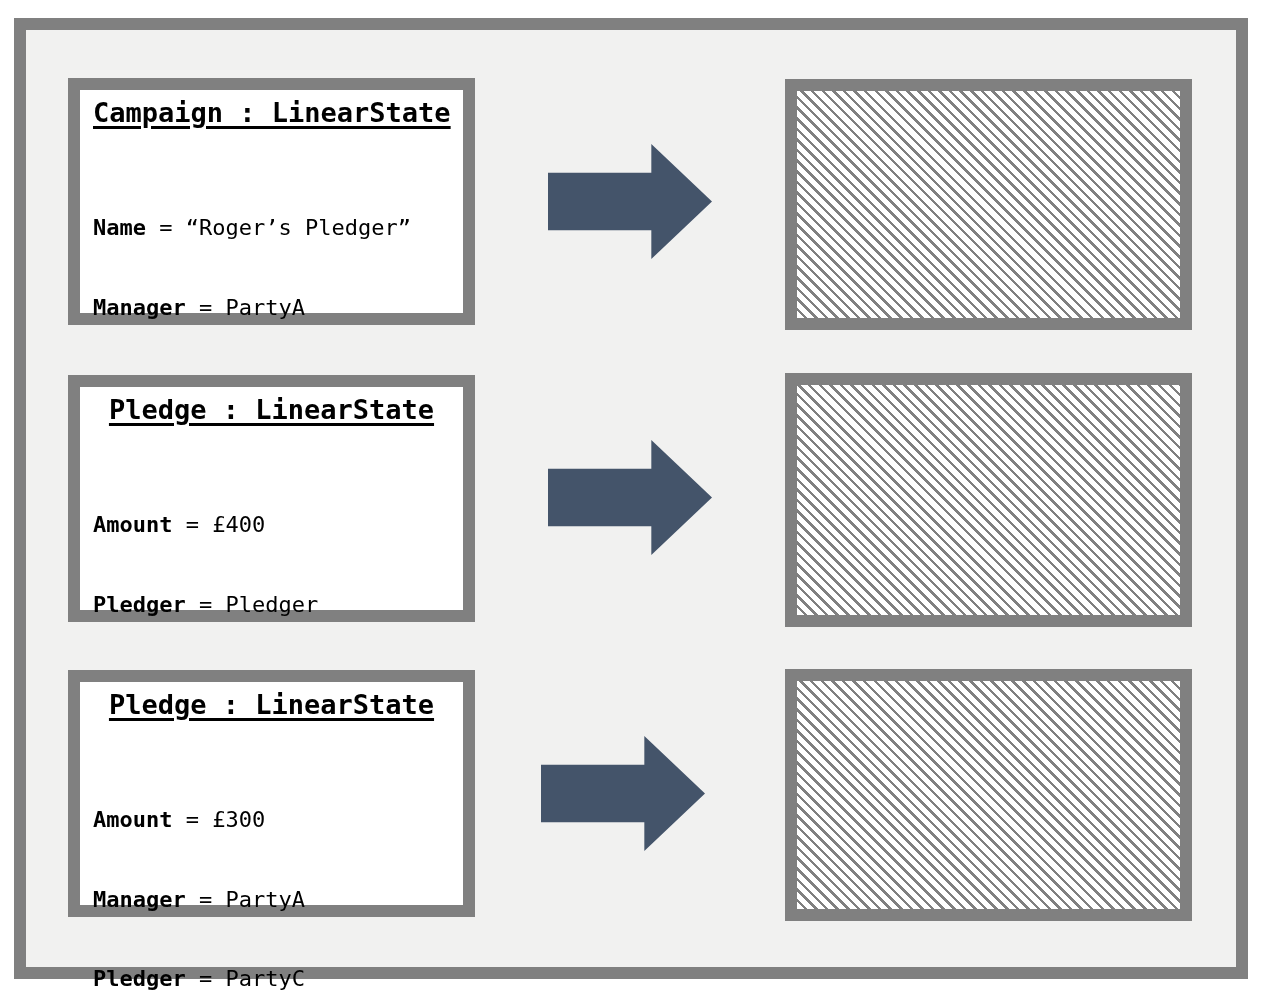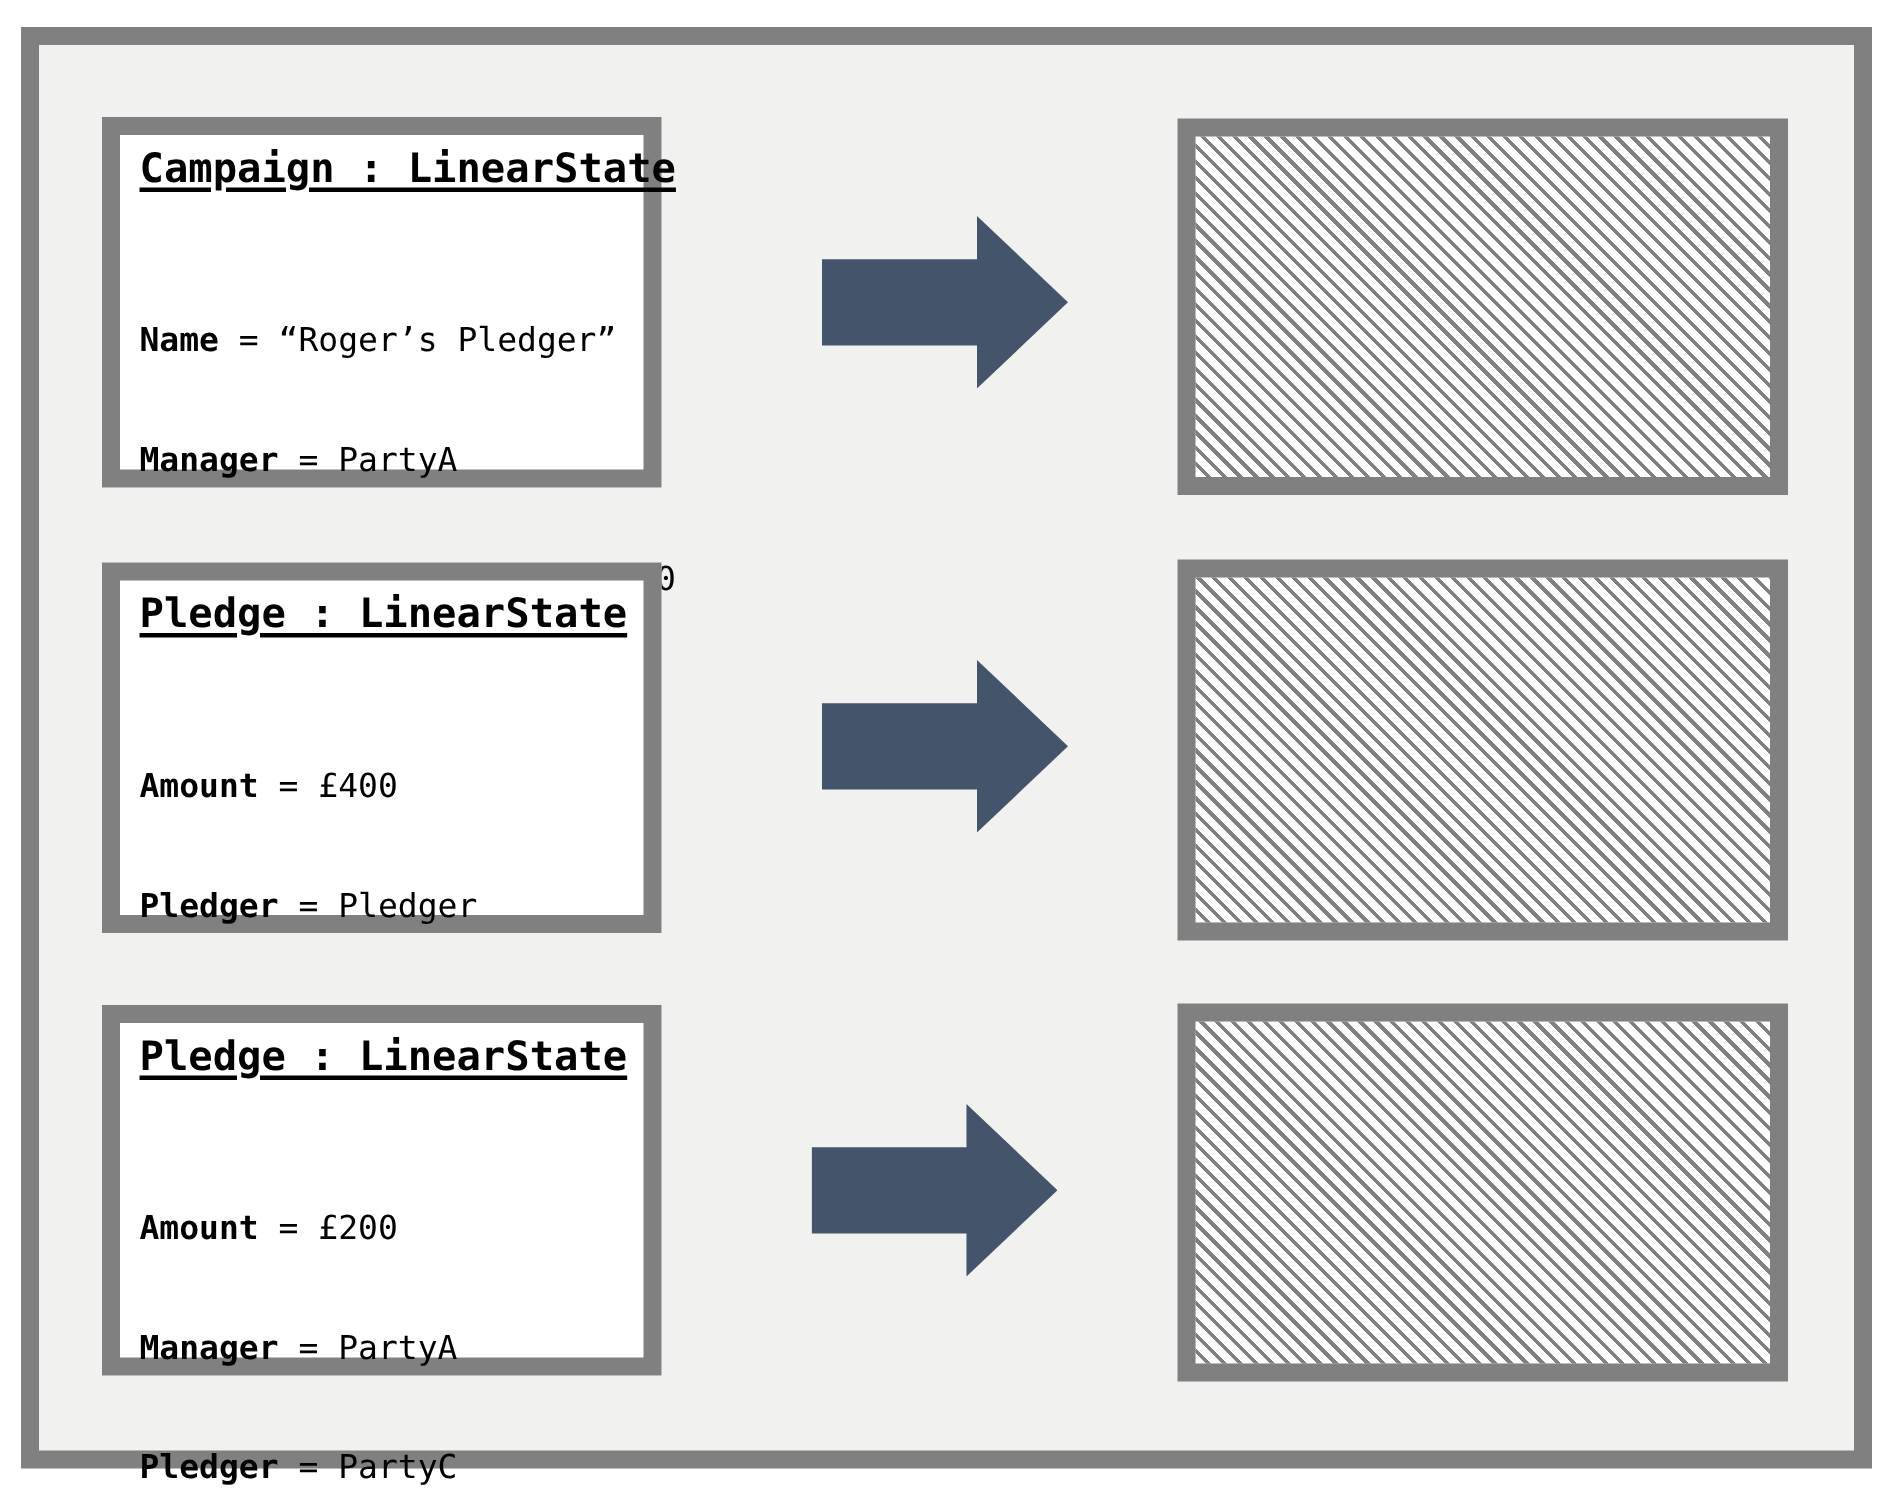--- a/index.html
+++ b/index.html
@@ -15,21 +15,21 @@
     position: absolute;
     left: 14px; top: 18px;
     width: 1234px; height: 961px;
     border: 12px solid var(--frame-gray, #808080);
     background: var(--canvas-bg, #f1f1f0);
   }
 
   .card {
     position: absolute;
     left: 68px;
-    width: 373px; height: 247px;
+    width: 407px; height: 247px;
     border: 12px solid var(--frame-gray, #808080);
     background: var(--card-bg, #ffffff);
     padding: 6px 13px;
     color: #000;
   }
   .card-title {
     font-size: 27px;
     line-height: 34px;
     font-weight: bold;
     text-align: center;
@@ -86,21 +86,21 @@
     <div class="field-line"><span class="fname">Amount</span><span class="eq"> = </span><span class="fval">£400</span></div>
     <div class="field-line"><span class="fname">Pledger</span><span class="eq"> = </span><span class="fval">Pledger</span></div>
     <div class="field-line"><span class="fname">Manager</span><span class="eq"> = </span><span class="fval">PartyA</span></div>
     <div class="field-line"><span class="fname">CampaignRef</span><span class="eq"> = </span><span class="fval">eb7f9b3b-07…</span></div>
   </div>
 </div>
 
 <div class="card" style="top:670px">
   <div class="card-title">Pledge : LinearState</div>
   <div class="card-fields">
-    <div class="field-line"><span class="fname">Amount</span><span class="eq"> = </span><span class="fval">£200</span></div>
+    <div class="field-line"><span class="fname">Amount</span><span class="eq"> = </span><span class="fval">£300</span></div>
     <div class="field-line"><span class="fname">Manager</span><span class="eq"> = </span><span class="fval">PartyA</span></div>
     <div class="field-line"><span class="fname">Pledger</span><span class="eq"> = </span><span class="fval">PartyC</span></div>
     
   </div>
 </div>
 
 <div class="arrow" style="left:548px; top:144px"></div>
 <div class="arrow" style="left:548px; top:440px"></div>
 <div class="arrow" style="left:541px; top:736px"></div>
 

